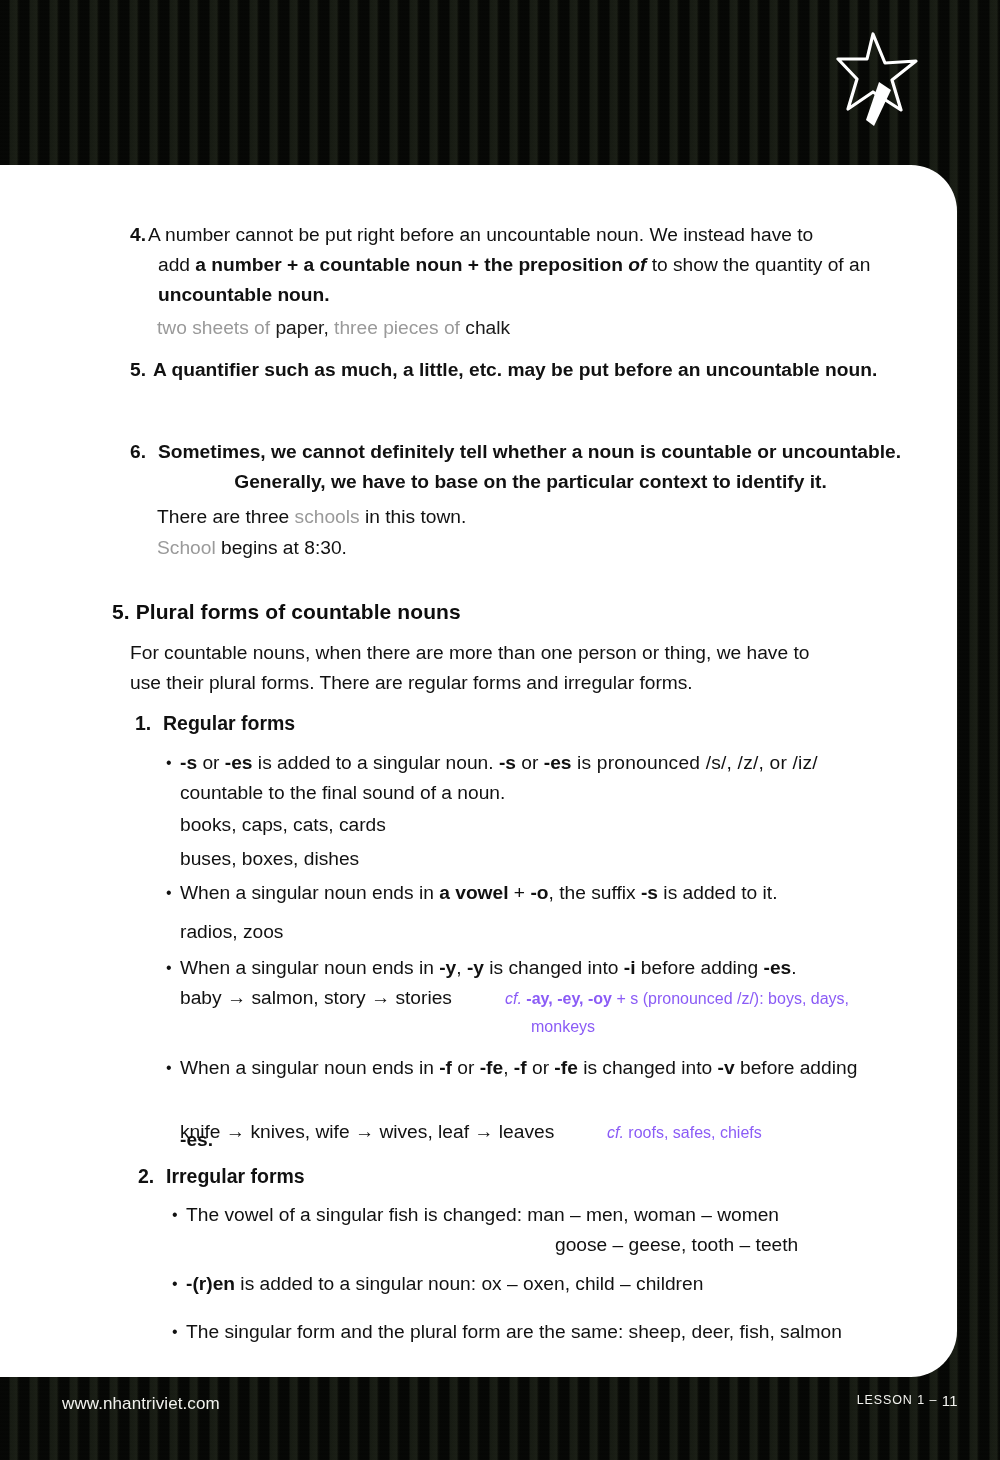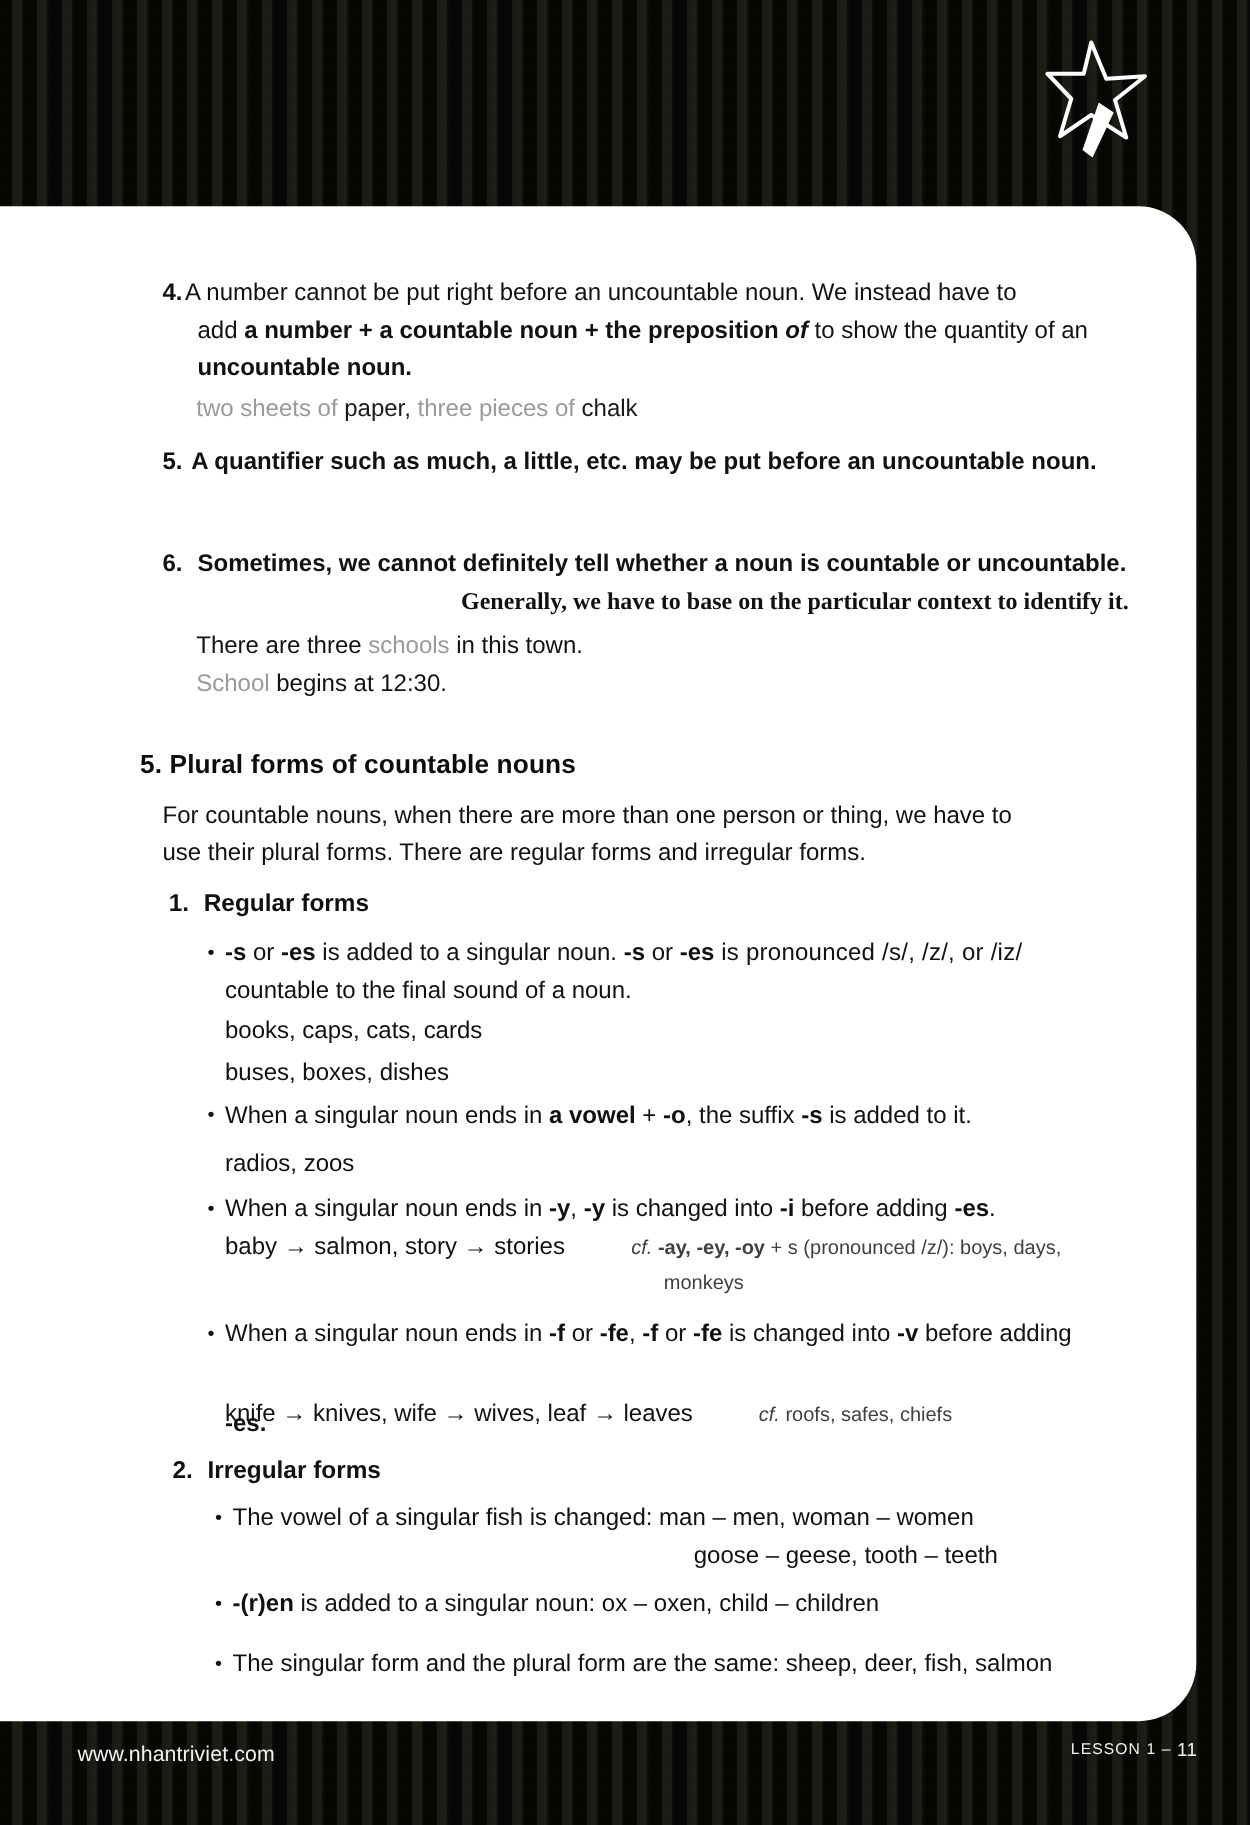--- a/index.html
+++ b/index.html
@@ -141,21 +141,21 @@
   .dot {
     position: absolute;
     color: #111;
     font-size: 16px;
     line-height: 30px;
   }
   .cf {
     position: absolute;
     font-size: 16px;
     line-height: 26px;
-    color: #404040;
+    color: #8b5cf6;
   }
   .cf i { font-style: italic; }
   .spk { letter-spacing: .2px; }
 </style>
 </head>
 <body>
 
 <div id="backdrop">
   <div id="backdrop-noise"></div>
 </div>
@@ -186,28 +186,28 @@
 
   <div class="num" style="left:130px; top:190px;">5.</div>
   <div class="body-text" style="left:153px; top:190px; width:750px; text-align:left;">
     <b>A quantifier such as </b><b>much</b><b>, </b><b>a little</b><b>, etc. may be put before an uncountable noun.</b>
   </div>
 
   <div class="num" style="left:130px; top:272px;">6.</div>
   <div class="body-text" style="left:158px; top:272px; width:745px; text-align:left;">
     <b>Sometimes, we cannot definitely tell whether a noun is countable or uncountable.</b>
   </div>
-  <div class="body-text" style="left:158px; top:302px; width:745px; text-align:right;font-family:Liberation Serif, serif;">
+  <div class="body-text" style="left:158px; top:302px; width:745px; text-align:center;">
     <b>Generally, we have to base on the particular context to identify it.</b>
   </div>
   <div class="ex" style="left:157px; top:337px;">
     <span>There are three </span><span class="gray">schools</span><span> in this town.</span>
   </div>
   <div class="ex" style="left:157px; top:368px;">
-    <span class="gray">School</span><span> begins at 12:30.</span>
+    <span class="gray">School</span><span> begins at 8:30.</span>
   </div>
 
   <div class="head3" style="left:112px; top:435px;">5. Plural forms of countable nouns</div>
   <div class="body-text" style="left:130px; top:473px; width:772px; text-align:left;">For countable nouns, when there are more than one person or thing, we have to</div>
   <div class="body-text" style="left:130px; top:503px; width:772px; text-align:left;">use their plural forms. There are regular forms and irregular forms.</div>
 
   <div class="sub-num" style="left:135px; top:547px;">1.</div>
   <div class="sub-num" style="left:163px; top:547px;">Regular forms</div>
 
   <div class="dot" style="left:166px; top:583px;">•</div>

